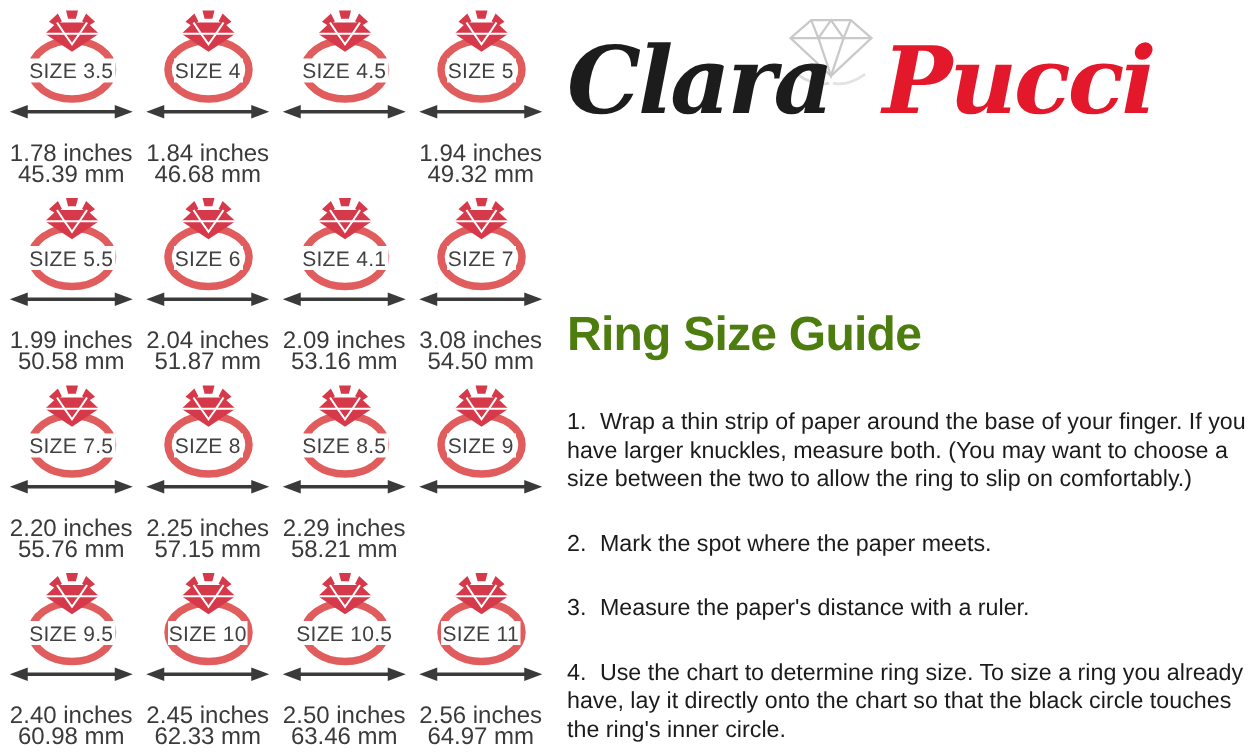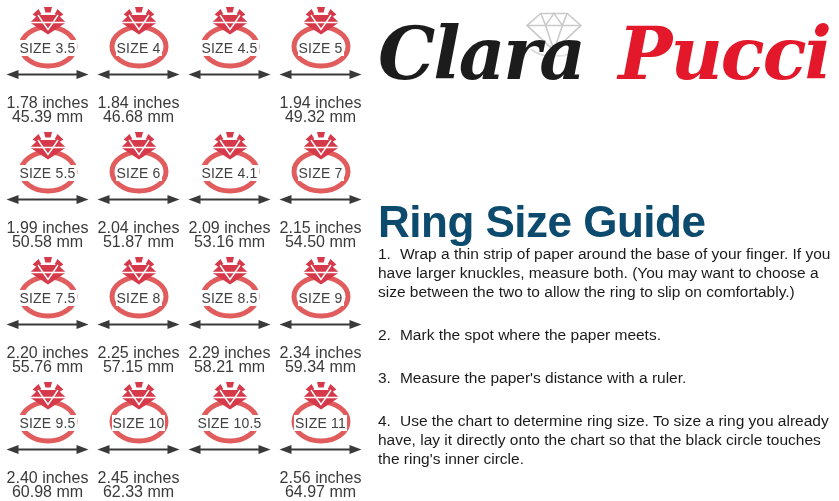--- a/index.html
+++ b/index.html
@@ -37,33 +37,33 @@
   .measure div { padding:1px 0; }
 
   
   .info-panel { position:absolute; left:378px; top:8px; width:456px; }
 
   .brand-logo { position:relative; height:92px; white-space:nowrap; }
   .brand-diamond { position:absolute; left:140px; top:-2px; }
   .brand-word {
     font-family:"DejaVu Serif", serif;
     font-style:italic; font-weight:bold;
-    font-size:72px; line-height:92px;
+    font-size:62px; line-height:92px;
     letter-spacing:-2px; position:relative;
   }
   .brand-first  { color:var(--brand-black, #1c1c1c); }
   .brand-second { color:var(--brand-red, #e3192b); margin-left:30px; }
 
   .page-title {
     margin-top:100px;
-    font-size:44px; font-weight:bold;
-    color:#0c4a6e; letter-spacing:-0.5px;
+    font-size:32px; font-weight:bold;
+    color:#4d7c0f; letter-spacing:-0.5px;
     line-height:44px;
   }
-  .steps { margin-top:0; }
+  .steps { margin-top:28px; }
   .step {
     font-size:15.5px; line-height:19px;
     color:#1b1b1b; margin-bottom:24px;
   }
   .step-num { margin-right:9px; }
 </style>
 </head>
 <body style="--ring-band: #e15c5c; --ring-diamond: #d6394a; --arrow: #3a3a3a; --label-text: #414141; --measure-text: #3a3a3a; --brand-black: #1c1c1c; --brand-red: #e3192b; --logo-diamond-gray: #c9c9c9;">
 
 <div class="chart-grid">
@@ -355,21 +355,21 @@
           <line x1="12" y1="68.5" x2="79" y2="68.5" stroke-width="2.2"></line>
           <polygon points="4.5,68.5 16.5,64 16.5,73" stroke="none"></polygon>
           <polygon points="86.5,68.5 74.5,64 74.5,73" stroke="none"></polygon>
         </g>
       </svg>
       <div class="size-label">
         <span class="size-label-text">SIZE 7</span>
       </div>
     </div>
     <div class="measure">
-      <div class="inches">2.15 inches</div>
+      <div class="inches">3.08 inches</div>
       <div class="mm">54.50 mm</div>
     </div>
   </div>
 
   <div class="ring-cell">
     <div class="ring-figure">
       <svg width="91" height="80" viewBox="0 0 91 80" aria-hidden="true">
 
         <ellipse cx="46" cy="40.5" rx="27" ry="19.5" fill="none" stroke="var(--ring-band,#e15c5c)" stroke-width="5"></ellipse>
 
@@ -506,24 +506,20 @@
         <g stroke="var(--arrow,#3a3a3a)" fill="var(--arrow,#3a3a3a)">
           <line x1="12" y1="68.5" x2="79" y2="68.5" stroke-width="2.2"></line>
           <polygon points="4.5,68.5 16.5,64 16.5,73" stroke="none"></polygon>
           <polygon points="86.5,68.5 74.5,64 74.5,73" stroke="none"></polygon>
         </g>
       </svg>
       <div class="size-label">
         <span class="size-label-text">SIZE 9</span>
       </div>
     </div>
-    <div class="measure">
-      <div class="inches">2.34 inches</div>
-      <div class="mm">59.34 mm</div>
-    </div>
   </div>
 
   <div class="ring-cell">
     <div class="ring-figure">
       <svg width="91" height="80" viewBox="0 0 91 80" aria-hidden="true">
 
         <ellipse cx="46" cy="40.5" rx="27" ry="19.5" fill="none" stroke="var(--ring-band,#e15c5c)" stroke-width="5"></ellipse>
 
         <g fill="var(--ring-diamond,#d6394a)">
           <polygon points="42,1 50,1 48.6,6.5 43.4,6.5"></polygon>
@@ -619,20 +615,24 @@
 
         <g stroke="var(--arrow,#3a3a3a)" fill="var(--arrow,#3a3a3a)">
           <line x1="12" y1="68.5" x2="79" y2="68.5" stroke-width="2.2"></line>
           <polygon points="4.5,68.5 16.5,64 16.5,73" stroke="none"></polygon>
           <polygon points="86.5,68.5 74.5,64 74.5,73" stroke="none"></polygon>
         </g>
       </svg>
       <div class="size-label">
         <span class="size-label-text">SIZE 10.5</span>
       </div>
+    </div>
+    <div class="measure">
+      <div class="inches">2.50 inches</div>
+      <div class="mm">63.46 mm</div>
     </div>
   </div>
 
   <div class="ring-cell">
     <div class="ring-figure">
       <svg width="91" height="80" viewBox="0 0 91 80" aria-hidden="true">
 
         <ellipse cx="46" cy="40.5" rx="27" ry="19.5" fill="none" stroke="var(--ring-band,#e15c5c)" stroke-width="5"></ellipse>
 
         <g fill="var(--ring-diamond,#d6394a)">

